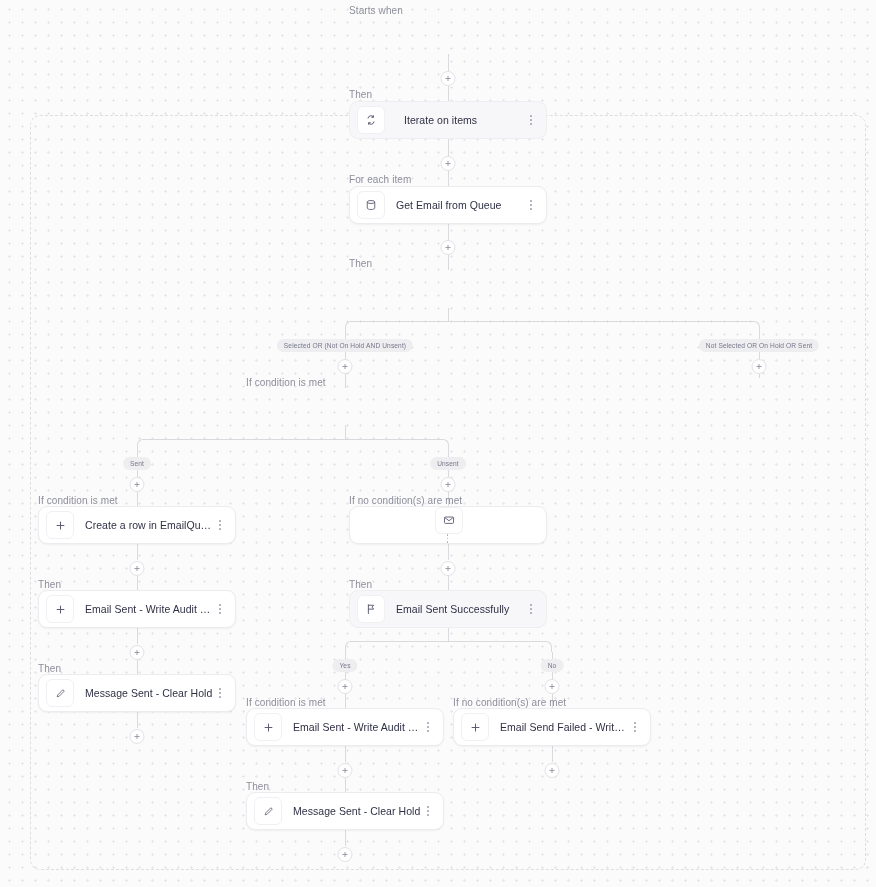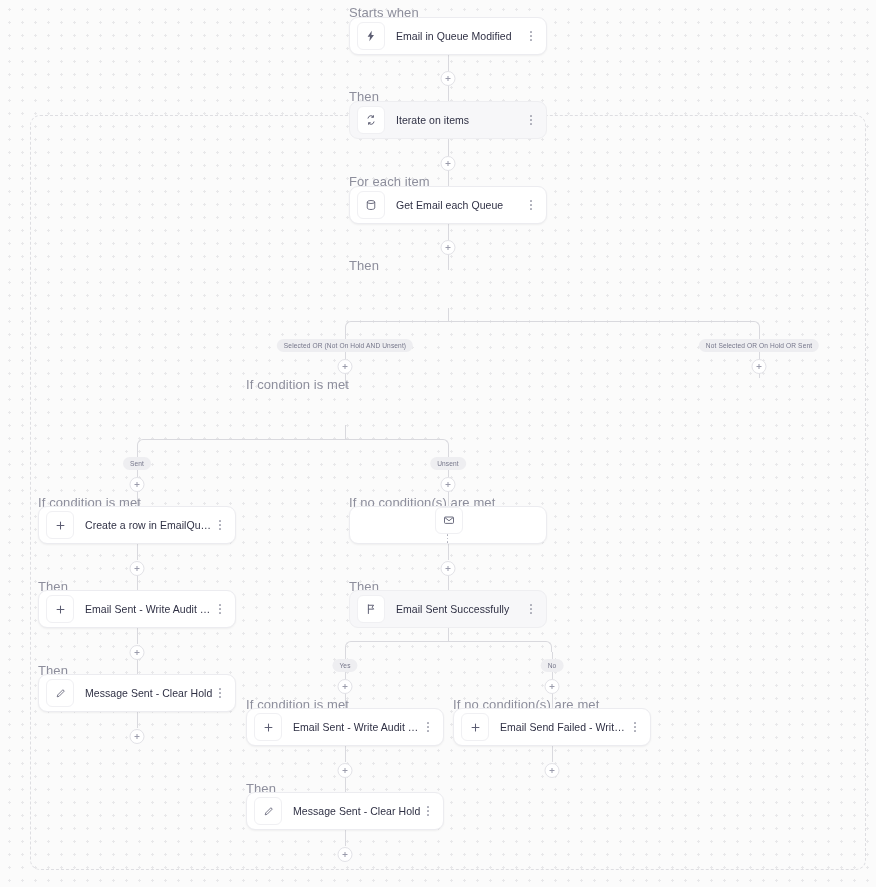--- a/index.html
+++ b/index.html
@@ -96,21 +96,21 @@
     display: block;
     width: 1.7px;
     height: 1.7px;
     border-radius: 50%;
     background: #a9aab6;
   }
 
   
   .caption {
     position: absolute;
-    font-size: 13px;
+    font-size: 10px;
     color: #8d8e9c;
     letter-spacing: 0.1px;
     white-space: nowrap;
   }
 
   
   .pill {
     position: absolute;
     height: 13px;
     padding: 0 7px;
@@ -214,35 +214,22 @@
   <div class="caption" style="left:246px; top:377px;">If condition is met</div>
   <div class="caption" style="left:38px; top:495px;">If condition is met</div>
   <div class="caption" style="left:349px; top:495px;">If no condition(s) are met</div>
   <div class="caption" style="left:38px; top:579px;">Then</div>
   <div class="caption" style="left:349px; top:579px;">Then</div>
   <div class="caption" style="left:38px; top:663px;">Then</div>
   <div class="caption" style="left:246px; top:697px;">If condition is met</div>
   <div class="caption" style="left:453px; top:697px;">If no condition(s) are met</div>
   <div class="caption" style="left:246px; top:781px;">Then</div>
 
-  <div class="node" style="left:349px; top:17px; width:198px;">
-    <span class="ico">
-      <svg width="12" height="12" viewBox="0 0 16 16">
-          <path d="M9 1 3.5 9h3.2l-.9 6 6.2-8.4H8.6L9 1z" fill="#5c5d72"></path>
-        </svg>
-    </span>
-    <span class="label">Email in Queue Modified</span>
-    <span class="kebab">
-        <i></i>
-        <i></i>
-        <i></i>
-      </span>
-  </div>
-
-  <div class="node ghost" style="left:349px; top:101px; width:198px;">
+
+  <div class="node ghost" style="left:349px; top:101px; width:198px;gap:8px;">
     <span class="ico">
       <svg width="12" height="12" viewBox="0 0 16 16">
           <path d="M4 5.5a4 4 0 0 1 7-1.8M12 10.5a4 4 0 0 1-7 1.8" stroke="#5c5d72" stroke-width="1.3" fill="none" stroke-linecap="round"></path>
           <path d="M11.2 2.2v2.2H9" stroke="#5c5d72" stroke-width="1.3" fill="none" stroke-linecap="round" stroke-linejoin="round"></path>
           <path d="M4.8 13.8v-2.2H7" stroke="#5c5d72" stroke-width="1.3" fill="none" stroke-linecap="round" stroke-linejoin="round"></path>
         </svg>
     </span>
     <span class="label">Iterate on items</span>
     <span class="kebab">
         <i></i>
@@ -251,21 +238,21 @@
       </span>
   </div>
 
   <div class="node" style="left:349px; top:186px; width:198px;">
     <span class="ico">
       <svg width="12" height="12" viewBox="0 0 16 16">
           <ellipse cx="8" cy="4" rx="5" ry="2" stroke="#5c5d72" stroke-width="1.2" fill="none"></ellipse>
           <path d="M3 4v8c0 1.1 2.2 2 5 2s5-.9 5-2V4" stroke="#5c5d72" stroke-width="1.2" fill="none"></path>
         </svg>
     </span>
-    <span class="label">Get Email each Queue</span>
+    <span class="label">Get Email from Queue</span>
     <span class="kebab">
         <i></i>
         <i></i>
         <i></i>
       </span>
   </div>
 
 
 
   <div class="node" style="left:38px; top:506px; width:198px;">

